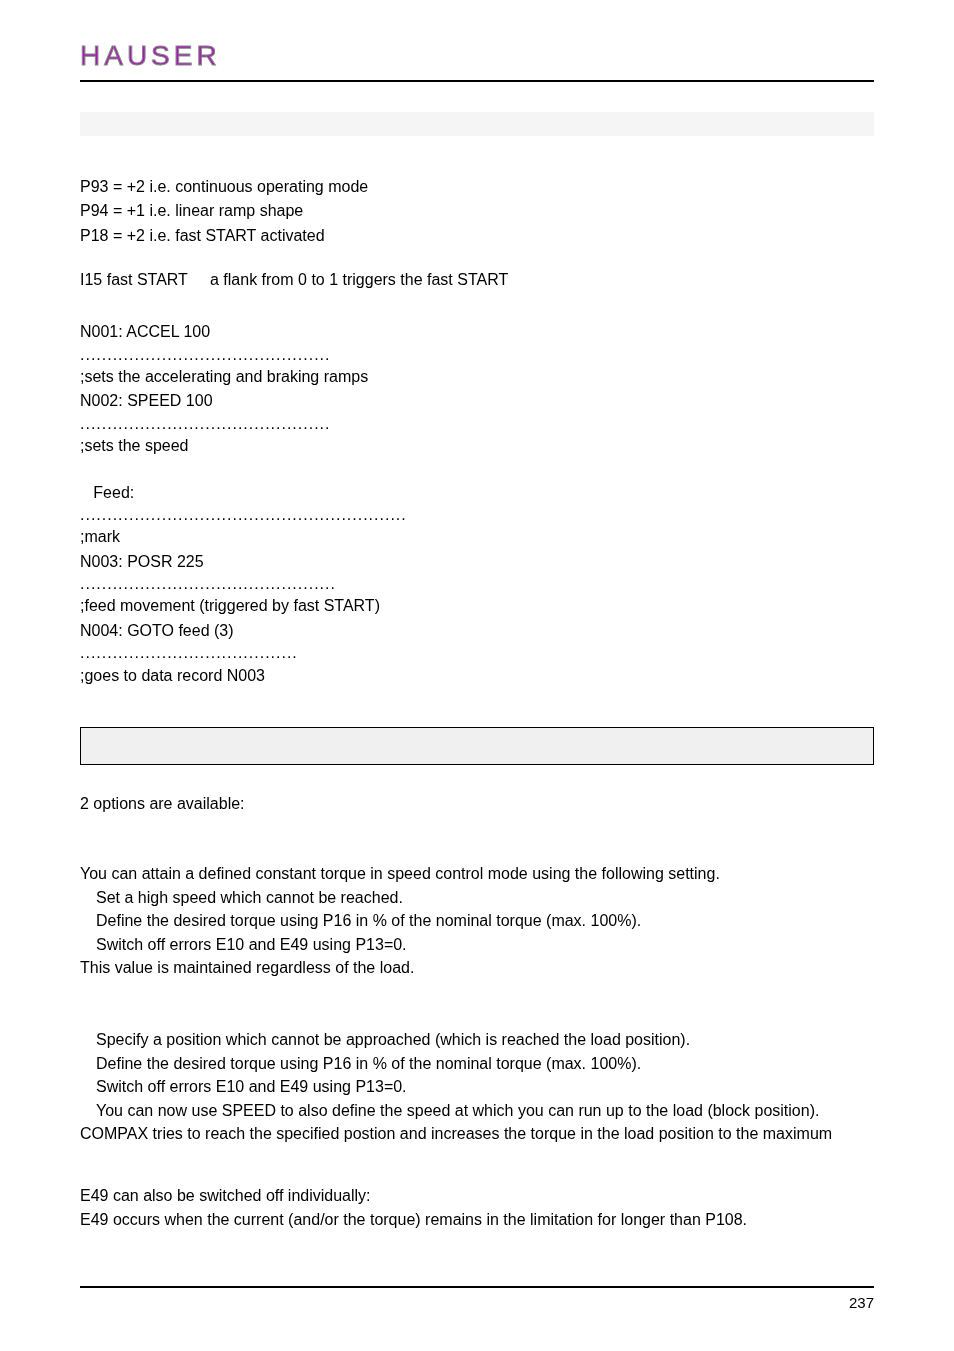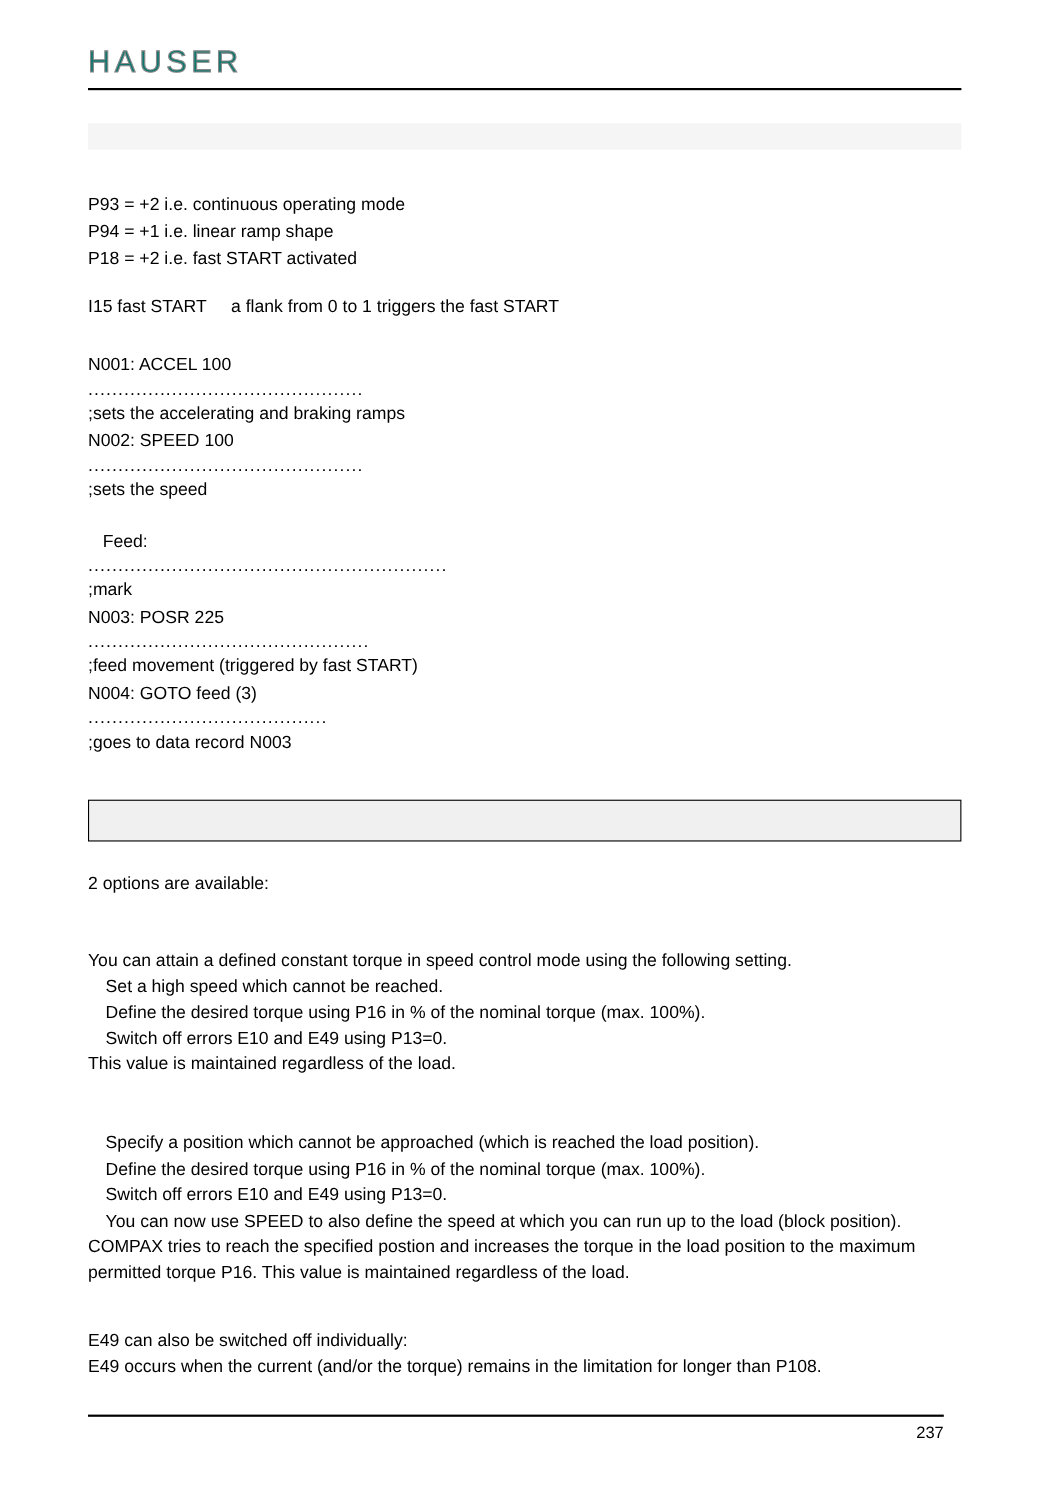--- a/index.html
+++ b/index.html
@@ -15,21 +15,21 @@
       width: 954px;
       min-height: 1351px;
       position: relative;
       padding: 40px 80px 40px 80px;
     }
     .logo {
       font-family: Arial, sans-serif;
       font-size: 28px;
       font-weight: normal;
       letter-spacing: 4px;
-      color: #0f766e;
+      color: #a21caf;
       -webkit-text-stroke: 1px #888;
       margin-bottom: 8px;
     }
     .top-rule {
       border: none;
       border-top: 2px solid #000;
       margin-bottom: 30px;
     }
     .section-bar {
       background: #f5f5f5;
@@ -92,21 +92,21 @@
     .section-gap {
       margin-bottom: 50px;
     }
     .note-gap {
       margin-bottom: 40px;
     }
     .footer {
       position: absolute;
       bottom: 40px;
       left: 80px;
-      right: 96px;
+      right: 80px;
     }
     .footer-rule {
       border: none;
       border-top: 2px solid #000;
       margin-bottom: 6px;
     }
     .page-number {
       text-align: right;
       font-size: 15px;
     }
@@ -175,21 +175,20 @@
   <div class="body-para indent">Switch off errors E10 and E49 using P13=0.</div>
   <div class="body-para">This value is maintained regardless of the load.</div>
 </div>
 
 <div class="note-gap">
   <div class="body-para indent">Specify a position which cannot be approached (which is reached the load position).</div>
   <div class="body-para indent">Define the desired torque using P16 in % of the nominal torque (max. 100%).</div>
   <div class="body-para indent">Switch off errors E10 and E49 using P13=0.</div>
   <div class="body-para indent">You can now use SPEED to also define the speed at which you can run up to the load (block position).</div>
   <div class="body-para">COMPAX tries to reach the specified postion and increases the torque in the load position to the maximum</div>
-  <div class="body-para">permitted torque P16. This value is maintained regardless of the load.</div>
 </div>
 
 <div>
   <div class="body-para">E49 can also be switched off individually:</div>
   <div class="body-para">E49 occurs when the current (and/or the torque) remains in the limitation for longer than P108.</div>
 </div>
 
 <div class="footer">
   <hr class="footer-rule">
   <div class="page-number">237</div>

